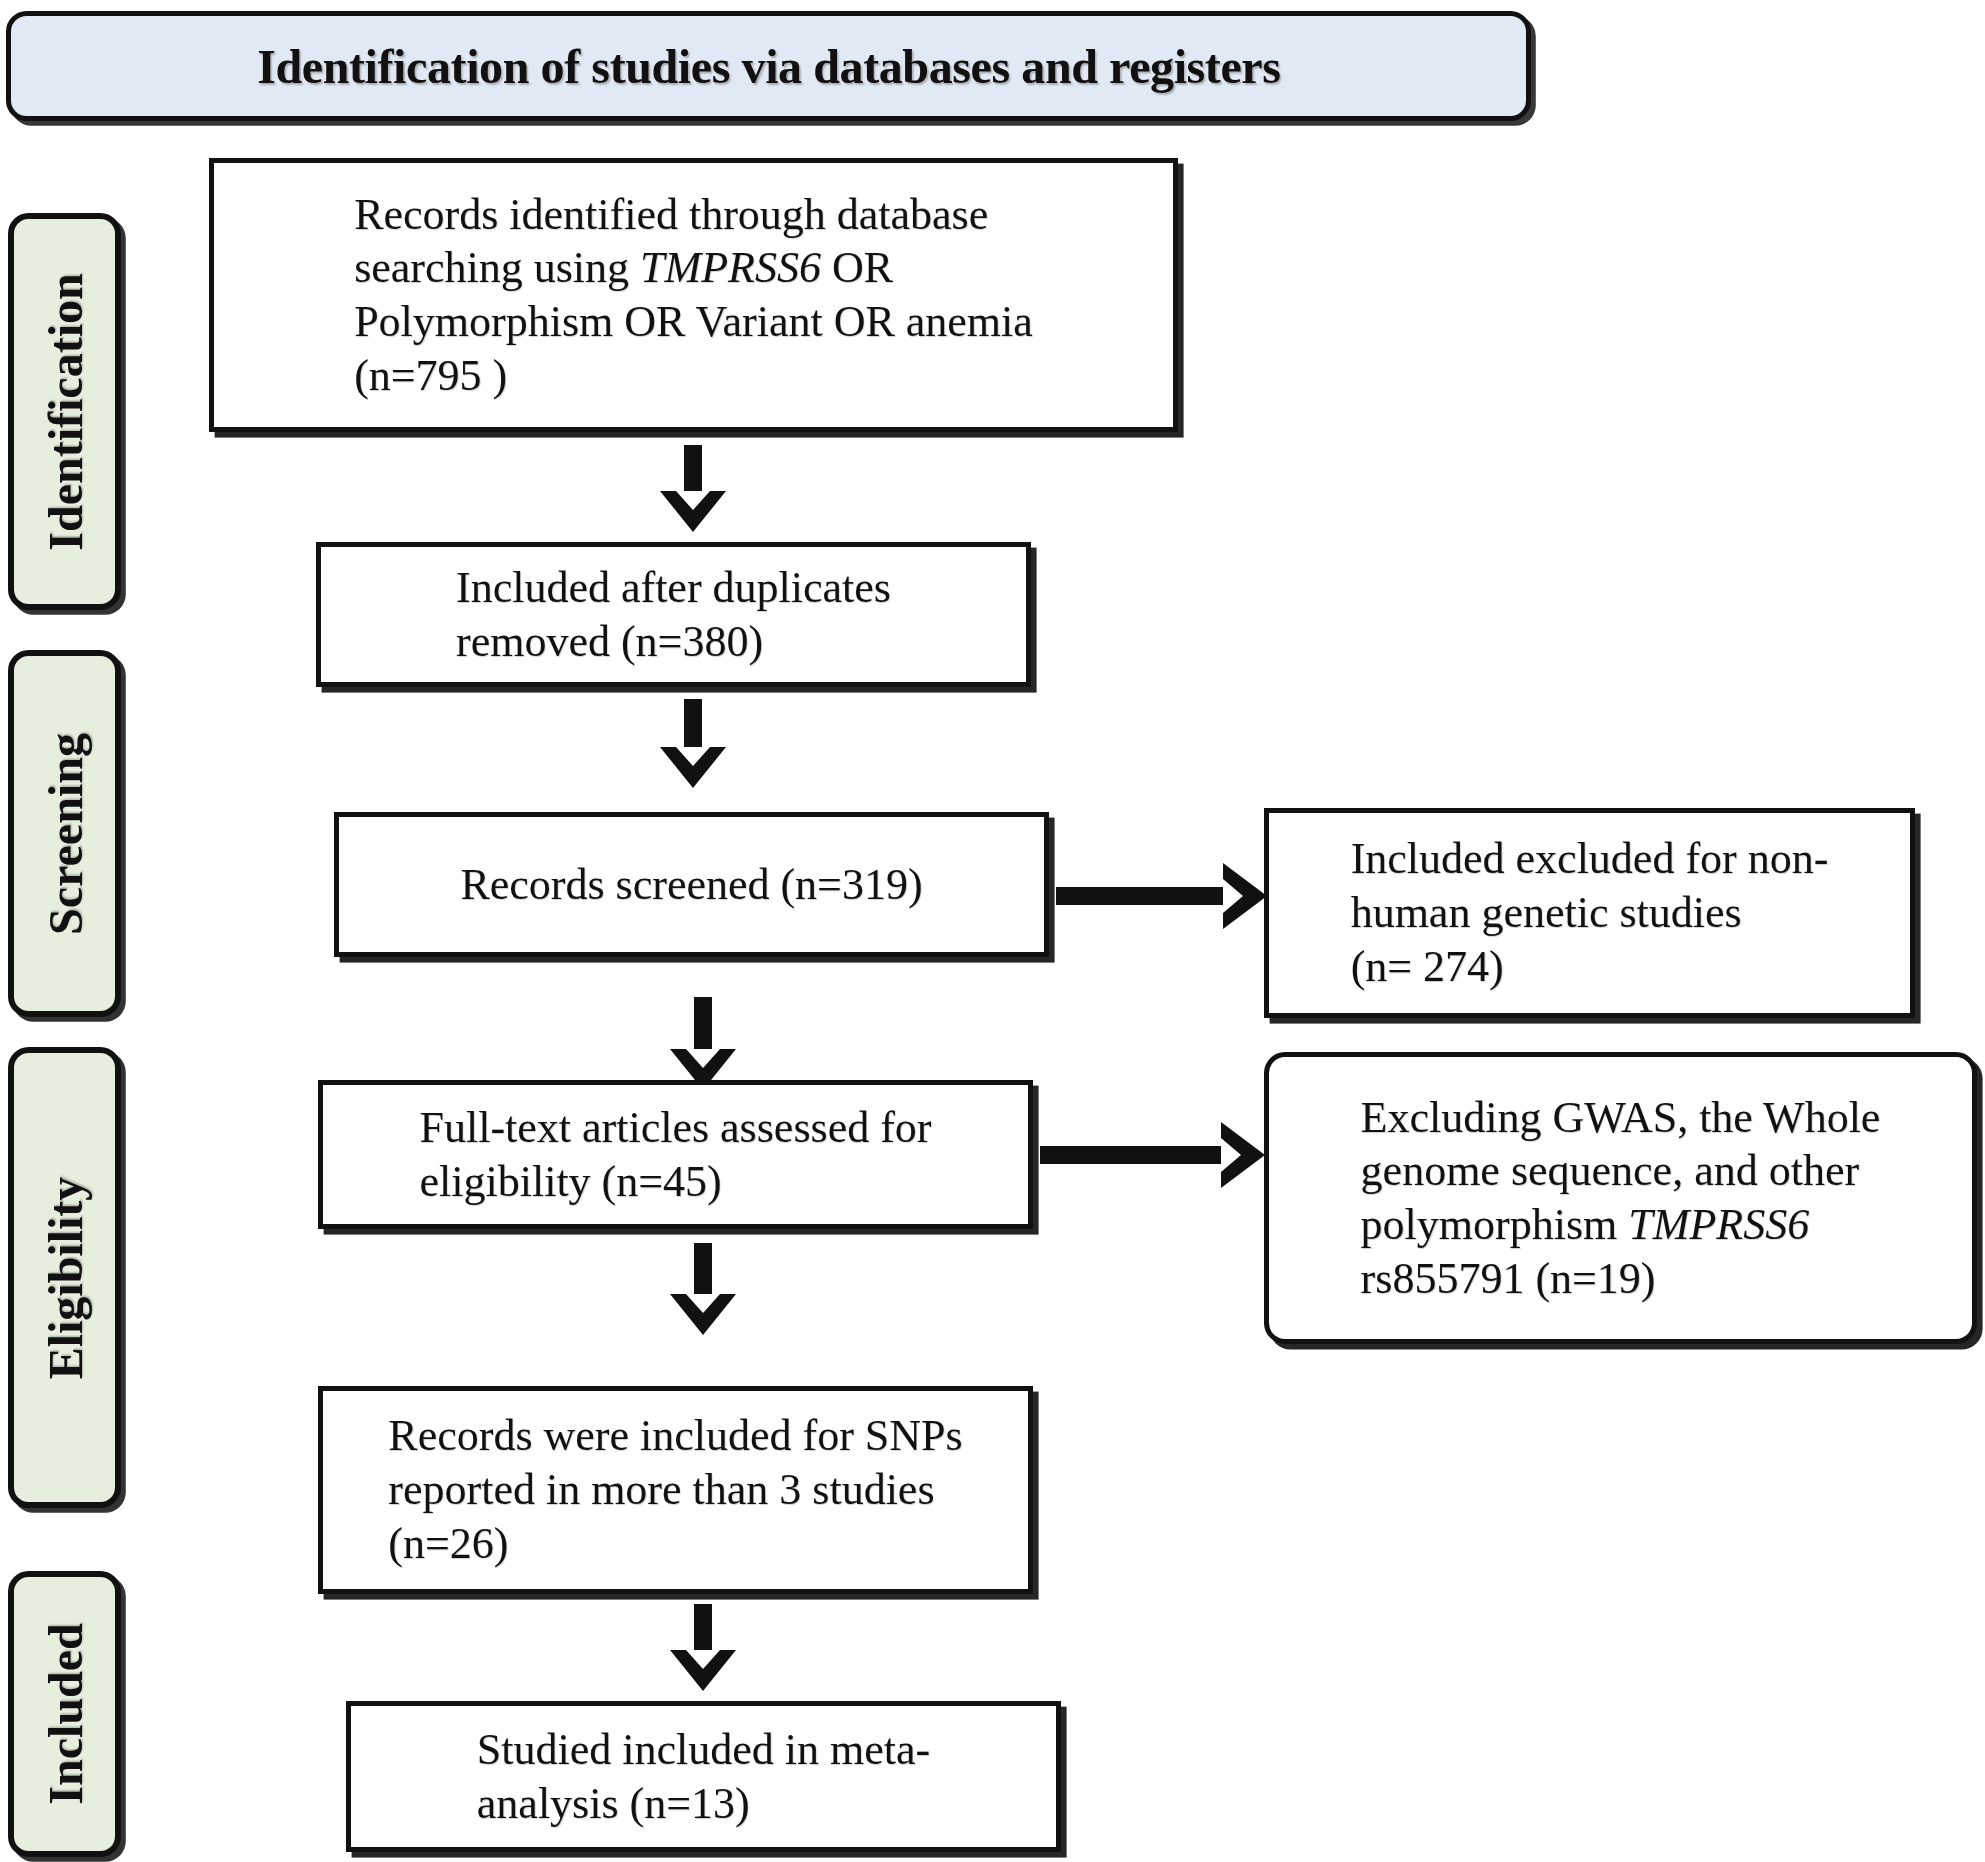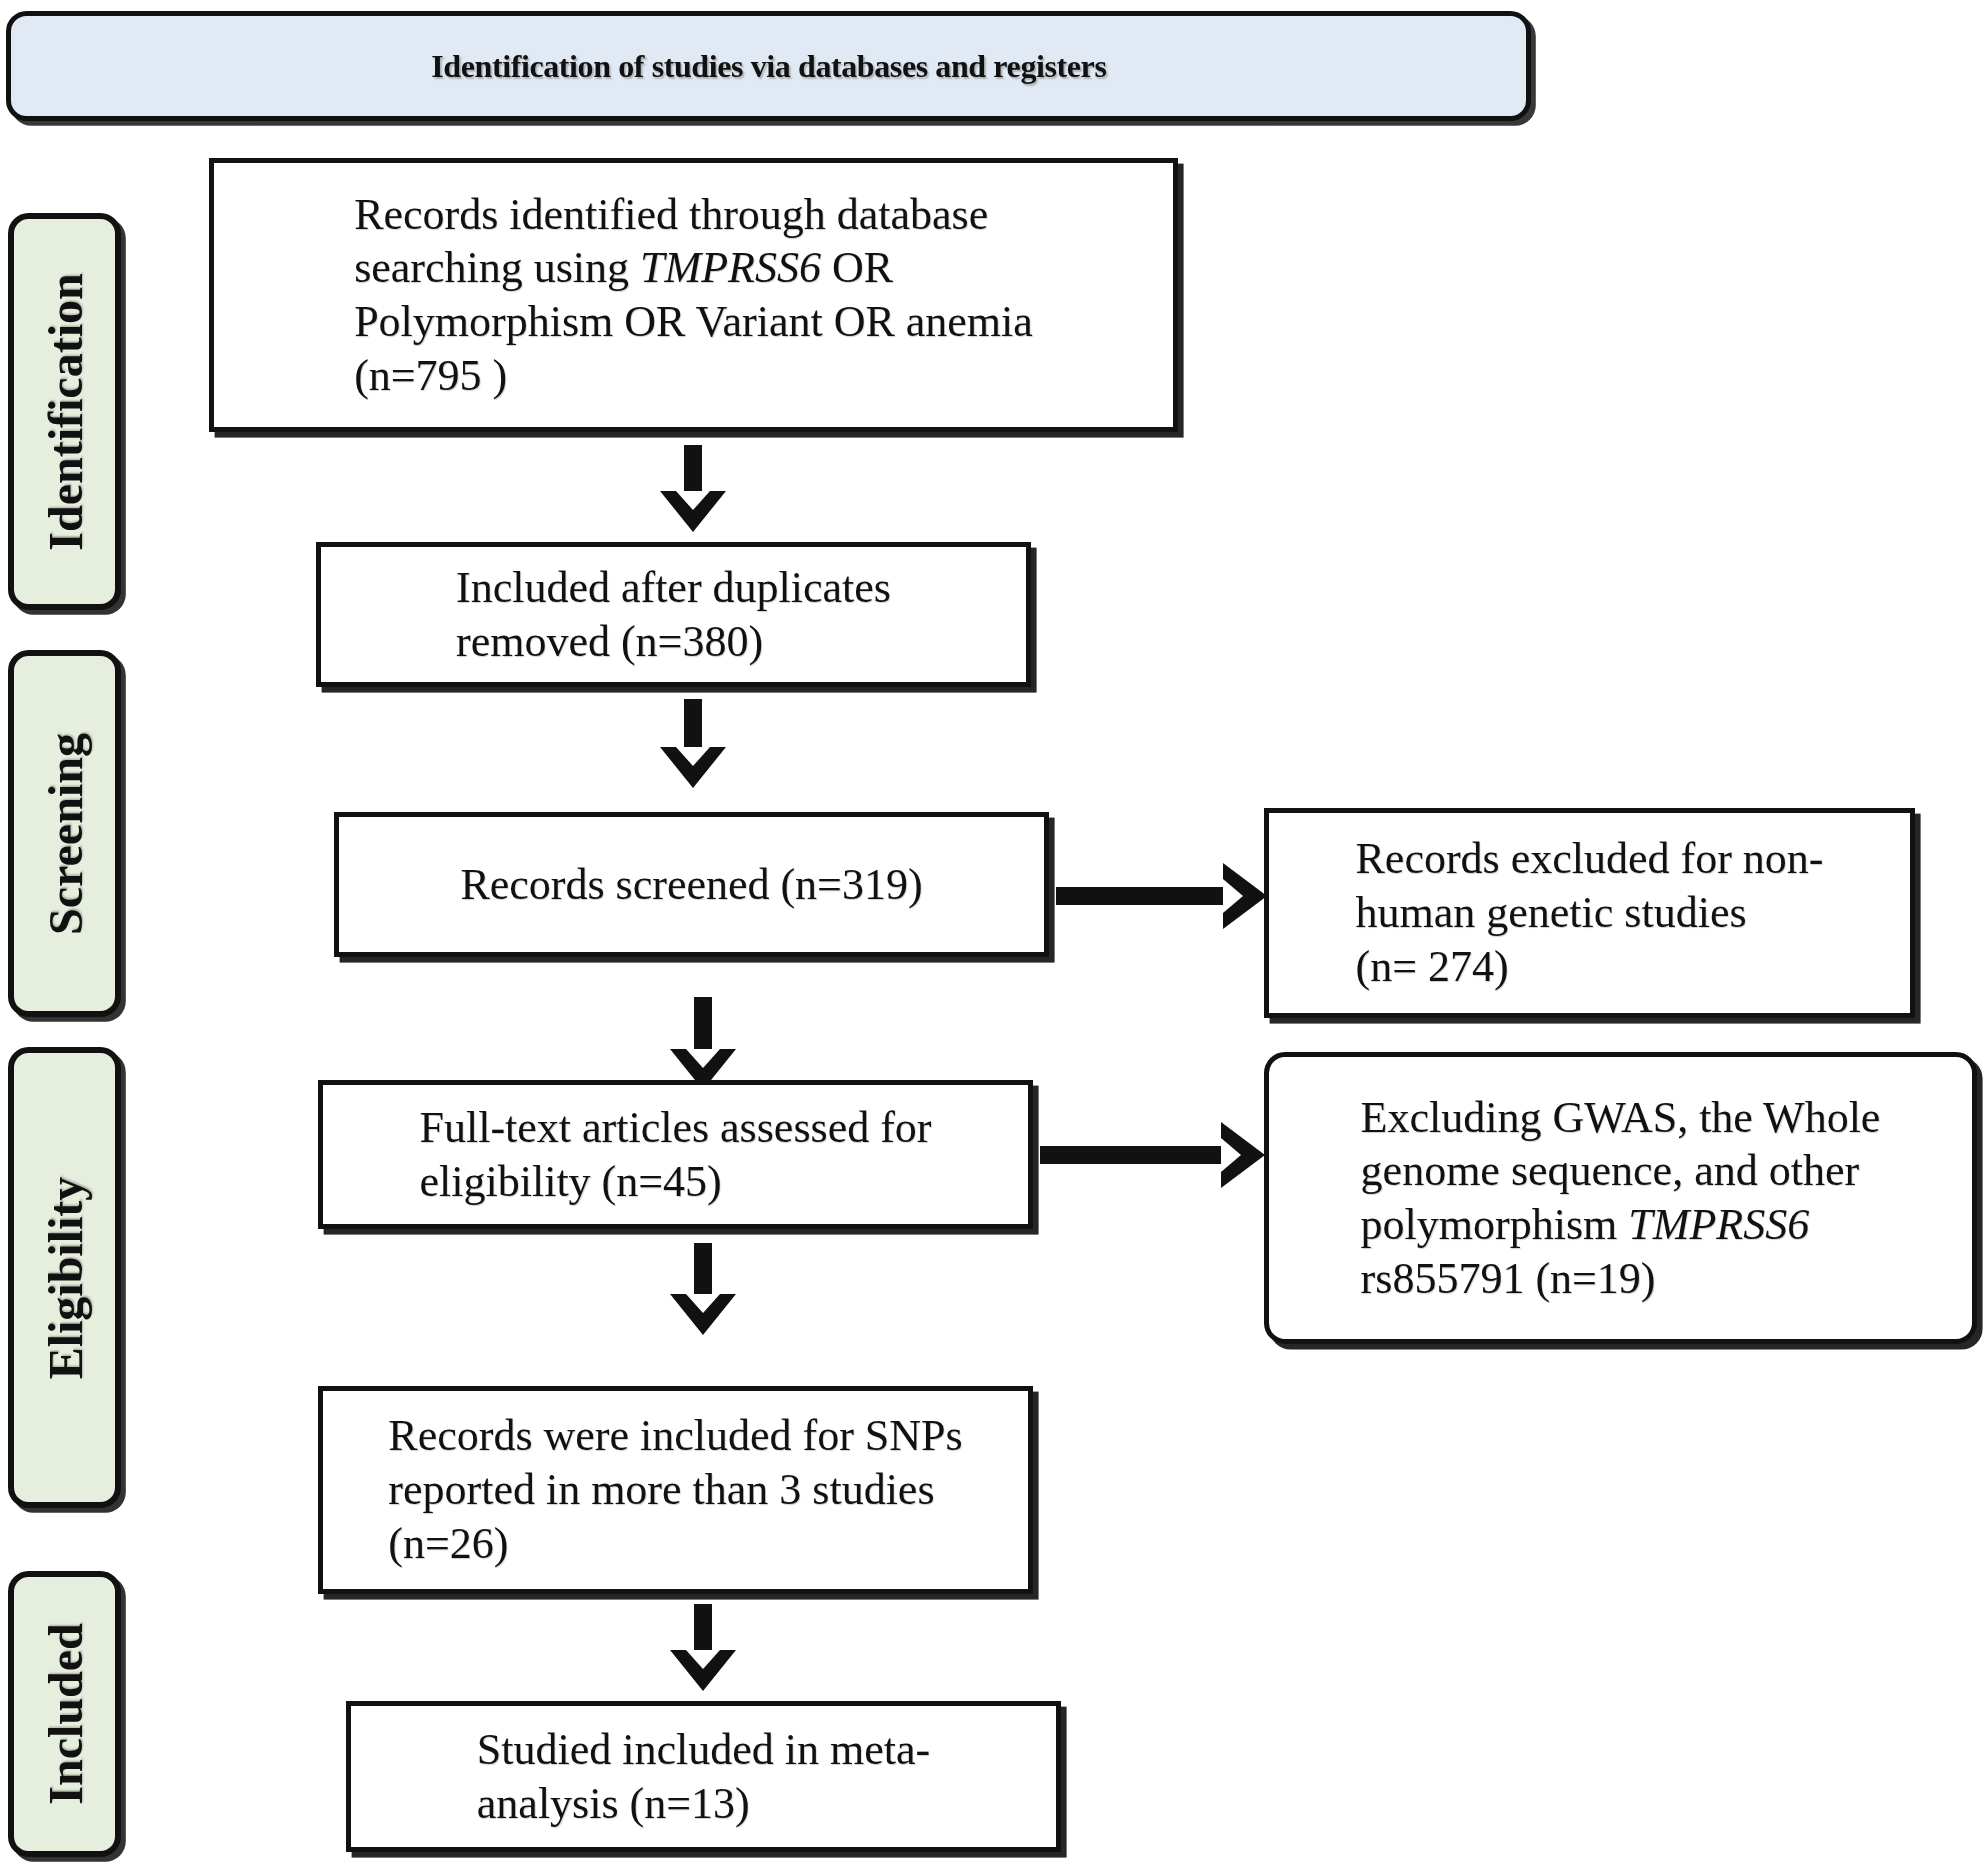--- a/index.html
+++ b/index.html
@@ -28,21 +28,21 @@
     background: #e1eaf4;
     border: 5.6px solid #111111;
     border-radius: 20.6px;
     box-sizing: border-box;
     display: flex;
     align-items: center;
     justify-content: center;
     box-shadow: 4.8px 4.8px 0 rgba(0,0,0,0.78);
   }
   .header-banner .title {
-    font-size: 32px;
+    font-size: 48px;
     font-weight: bold;
     color: #111111;
     letter-spacing: -0.4px;
     white-space: nowrap;
     text-shadow: 1.6px 1.6px 1.6px rgba(120,120,120,0.5);
   }
 
   
   .stage-label {
     position: absolute;
@@ -210,21 +210,21 @@
   </div>
 
   <div class="arrow-right" style="left:1056px; top:896px;">
     <div class="shaft" style="width:183px;"></div>
     <div class="head" style="left:167px;"></div>
     <div class="notch" style="left:167px;"></div>
   </div>
 
   <div class="pbox" style="left:1264px; top:808px; width:651px; height:210px;">
     <div class="ptext">
-      <span>Records excluded for non-</span><br>
+      <span>Included excluded for non-</span><br>
       <span>human genetic studies</span><br>
       <span>(n= 274)</span>
     </div>
   </div>
 
   <div class="arrow-down" style="left:703px; top:997px;">
     <div class="shaft" style="height:64px;"></div>
     <div class="head" style="top:52px;"></div>
     <div class="notch" style="top:52px;"></div>
   </div>

